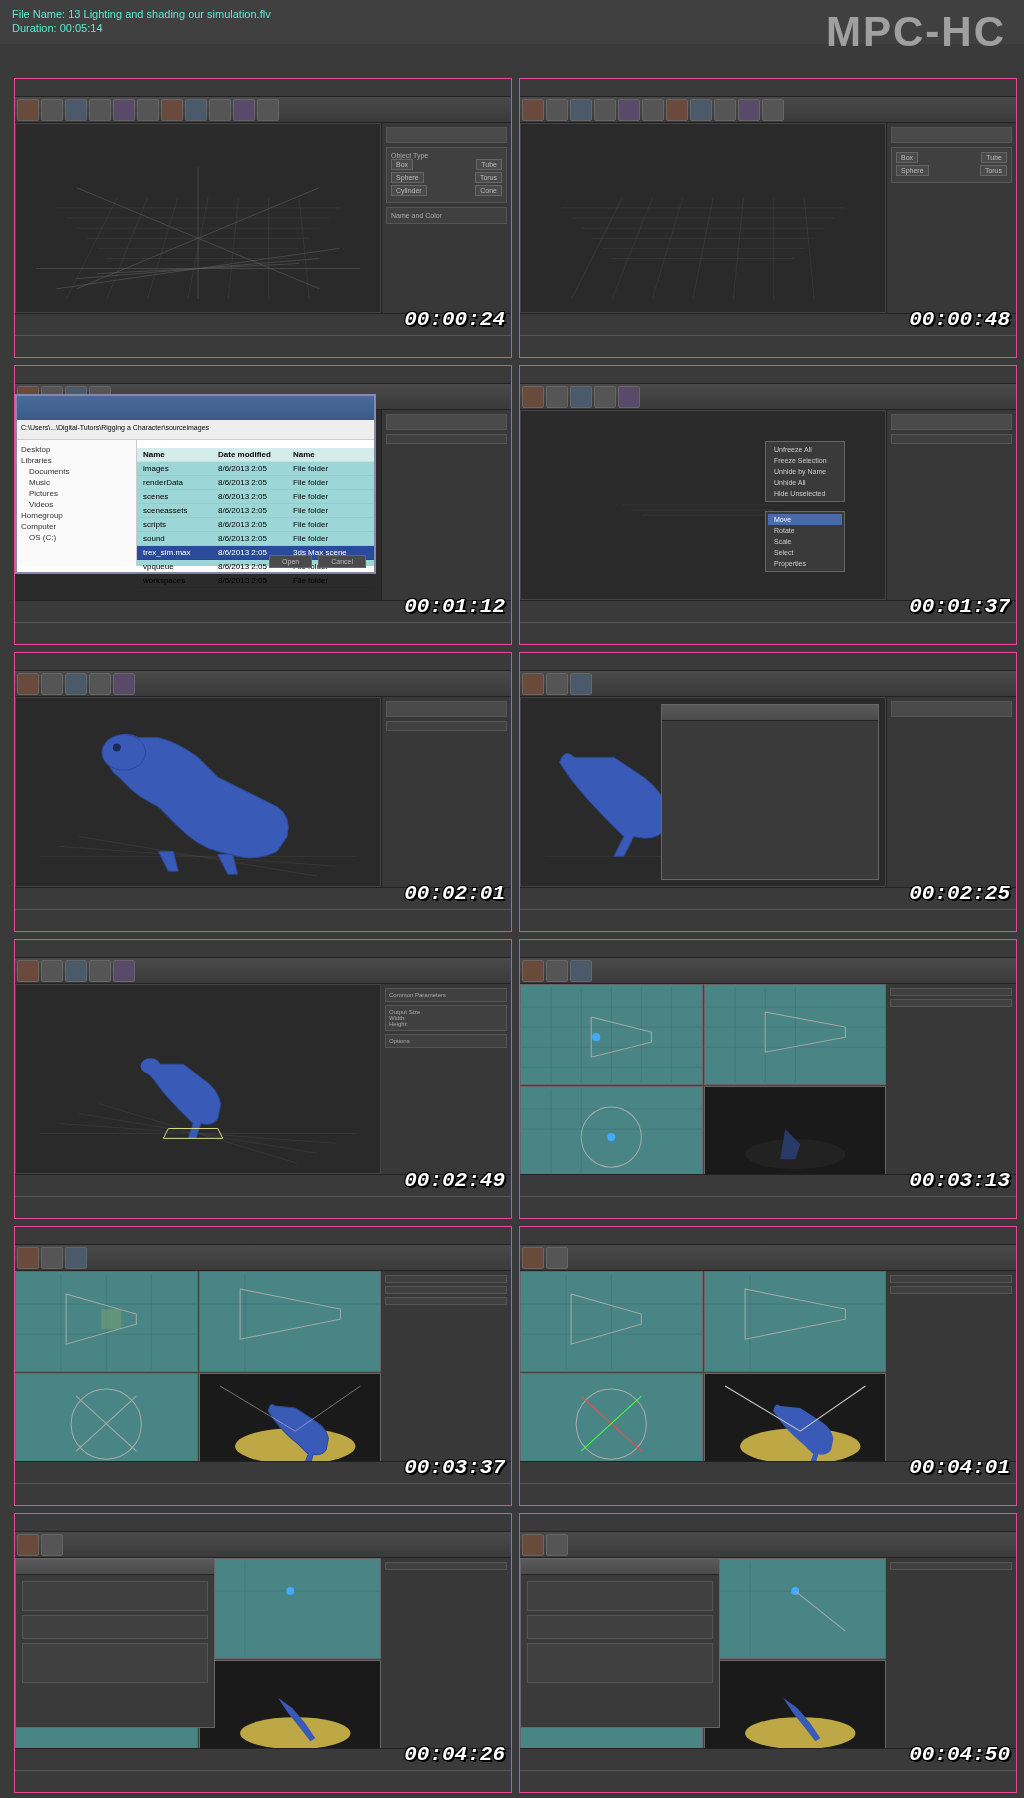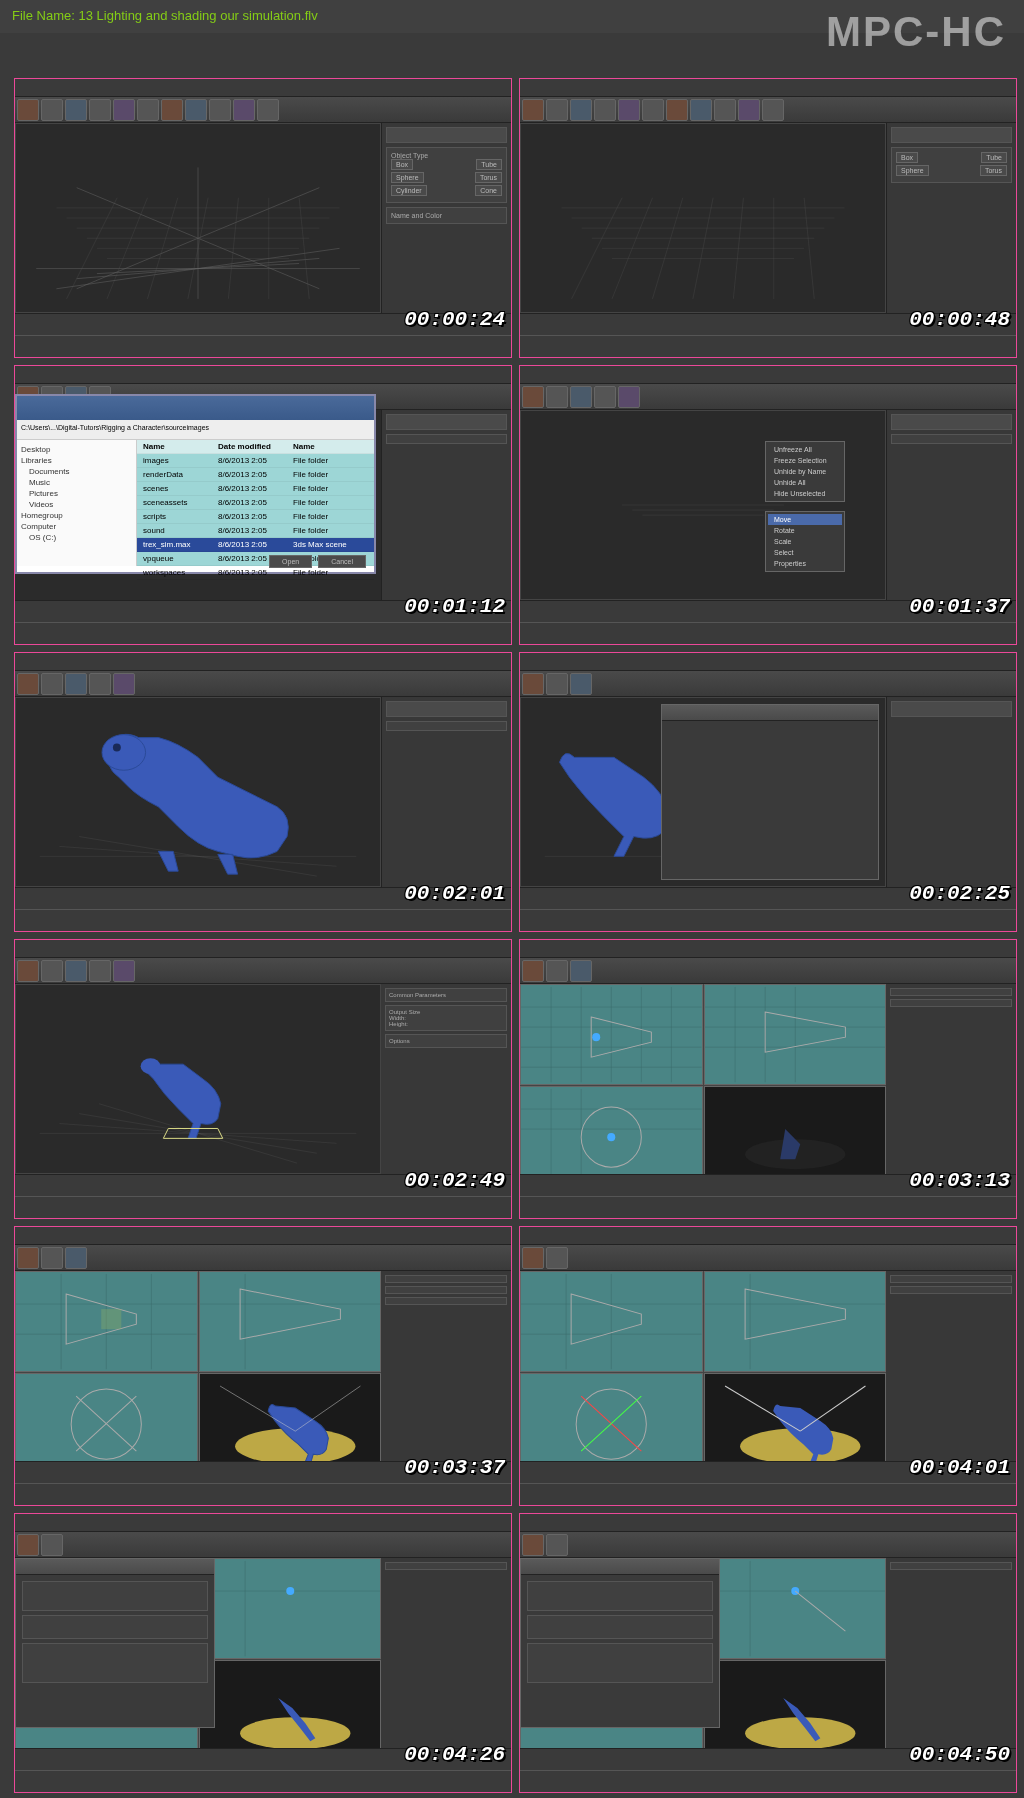--- a/index.html
+++ b/index.html
@@ -1,17 +1,17 @@
 <!DOCTYPE html>
 <html><head>
 <meta charset="utf-8">
 <style>
 * { margin: 0; padding: 0; box-sizing: border-box; }
 body { background: #3a3a3a; font-family: Arial, sans-serif; width: 1024px; height: 1798px; position: relative; }
-.header { position: absolute; top: 0; left: 0; width: 100%; padding: 8px 12px; background: rgba(80,80,80,0.3); color: #84cc16; font-size: 13px; }
+.header { position: absolute; top: 0; left: 0; width: 100%; padding: 8px 12px; background: rgba(80,80,80,0.3); color: #5eead4; font-size: 11px; }
 .header-line { margin-bottom: 2px; }
 .watermark { position: absolute; top: 8px; right: 18px; font-size: 42px; font-weight: bold; color: rgba(255,255,255,0.5); letter-spacing: 2px; }
 .grid { position: absolute; top: 78px; left: 14px; display: grid; grid-template-columns: repeat(2, 498px); grid-auto-rows: 280px; gap: 7px; }
 .thumb { background: #2b2b2b; border: 1px solid #ec4899; position: relative; overflow: hidden; }
 .menubar { height: 18px; background: #3a3a3a; border-bottom: 1px solid #222; }
 .toolbar { height: 26px; background: linear-gradient(#4a4a4a,#3a3a3a); border-bottom: 1px solid #222; display: flex; gap: 2px; padding: 2px; }
 .tb-icon { width: 22px; height: 22px; background: #555; border: 1px solid #666; border-radius: 2px; }
 .tb-icon.c1 { background: #6a4a3a; }
 .tb-icon.c2 { background: #4a5a6a; }
 .tb-icon.c3 { background: #5a4a6a; }
@@ -21,21 +21,21 @@
 .sp-section { background: #404040; border: 1px solid #555; padding: 4px; margin-bottom: 4px; font-size: 7px; color: #aaa; }
 .sp-row { display: flex; justify-content: space-between; margin-bottom: 2px; }
 .sp-btn { background: #4a4a4a; border: 1px solid #666; padding: 1px 4px; font-size: 7px; color: #bbb; }
 .timeline { position: absolute; bottom: 22px; left: 0; right: 0; height: 22px; background: #3a3a3a; border-top: 1px solid #222; }
 .statusbar { position: absolute; bottom: 0; left: 0; right: 0; height: 22px; background: #3a3a3a; border-top: 1px solid #555; }
 .timestamp { position: absolute; bottom: 26px; right: 6px; font-family: 'Courier New', monospace; font-size: 21px; font-weight: bold; font-style: italic; color: #fff; text-shadow: 2px 2px 0 #000, -1px -1px 0 #000, 1px -1px 0 #000, -1px 1px 0 #000; }
 .explorer { position: absolute; top: 28px; left: 0; right: 135px; bottom: 70px; background: #fff; border: 2px solid #88a; }
 .exp-header { height: 24px; background: linear-gradient(#4a6a9a,#3a5a8a); }
 .exp-body { display: flex; height: calc(100% - 50px); }
 .exp-tree { width: 120px; background: #fafafa; border-right: 1px solid #ccc; font-size: 8px; padding: 4px; }
-.exp-list { flex: 1; background: #9dd6d6; font-size: 8px; }
+.exp-list { flex: 1; background: #9dd6d6; font-size: 8px; margin-top: 8px; }
 .exp-row { display: flex; padding: 2px 6px; border-bottom: 1px solid rgba(0,0,0,0.05); }
 .exp-row.sel { background: #2a4a9a; color: #fff; }
 .exp-row span { flex: 1; }
 .quad { position: absolute; top: 44px; left: 0; right: 130px; bottom: 44px; display: grid; grid-template-columns: 1fr 1fr; grid-template-rows: 1fr 1fr; gap: 1px; background: #444; }
 .quad-view { background: #4a8585; position: relative; border: 1px solid #666; }
 .quad-view.dark { background: #1a1a1a; }
 .tree-item { padding: 1px 0; color: #333; }
 .ctx-menu { position: absolute; background: #3a3a3a; border: 1px solid #666; font-size: 7px; color: #ccc; padding: 2px; min-width: 80px; }
 .ctx-item { padding: 2px 6px; }
 .ctx-item.hl { background: #4a6aaa; color: #fff; }
@@ -43,20 +43,21 @@
 .dialog-title { height: 16px; background: linear-gradient(#5a5a5a,#4a4a4a); border-bottom: 1px solid #222; }
 .render-panel { position: absolute; right: 0; top: 44px; width: 130px; bottom: 44px; background: #383838; padding: 4px; font-size: 6px; color: #aaa; }
 .rp-group { border: 1px solid #555; padding: 3px; margin-bottom: 3px; background: #404040; }
 .wire-box { stroke: #aaa; stroke-width: 1; fill: none; }
 </style>
 </head>
 <body>
 
 <div class="header">
   <div class="header-line"><span>File Name:</span> <span>13 Lighting and shading our simulation.flv</span></div>
+  <div class="header-line"><span>Duration:</span> <span>00:05:14</span></div>
 </div>
 
 <div class="watermark">MPC-HC</div>
 
 <div class="grid">
 
 <div class="thumb">
   <div class="menubar"></div>
   <div class="toolbar">
     <div class="tb-icon c1"></div>

